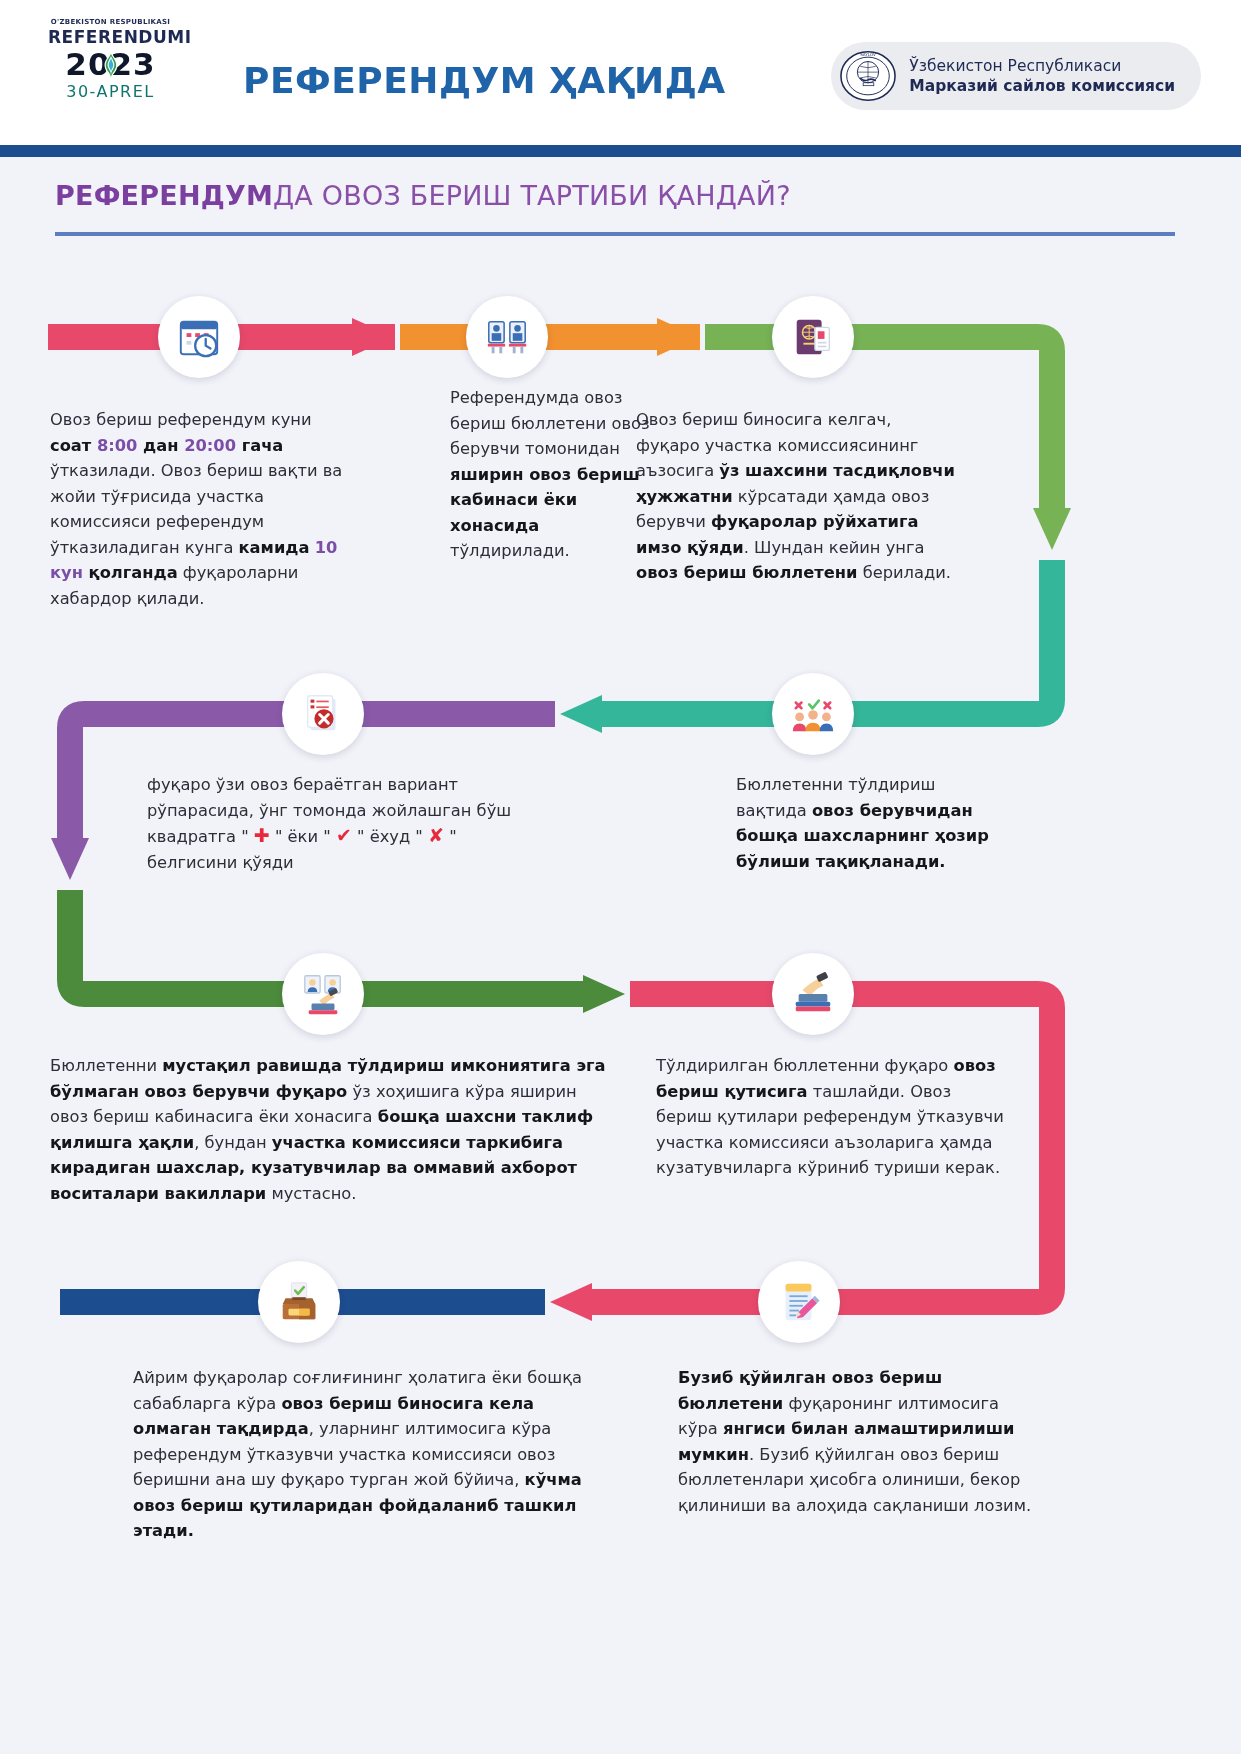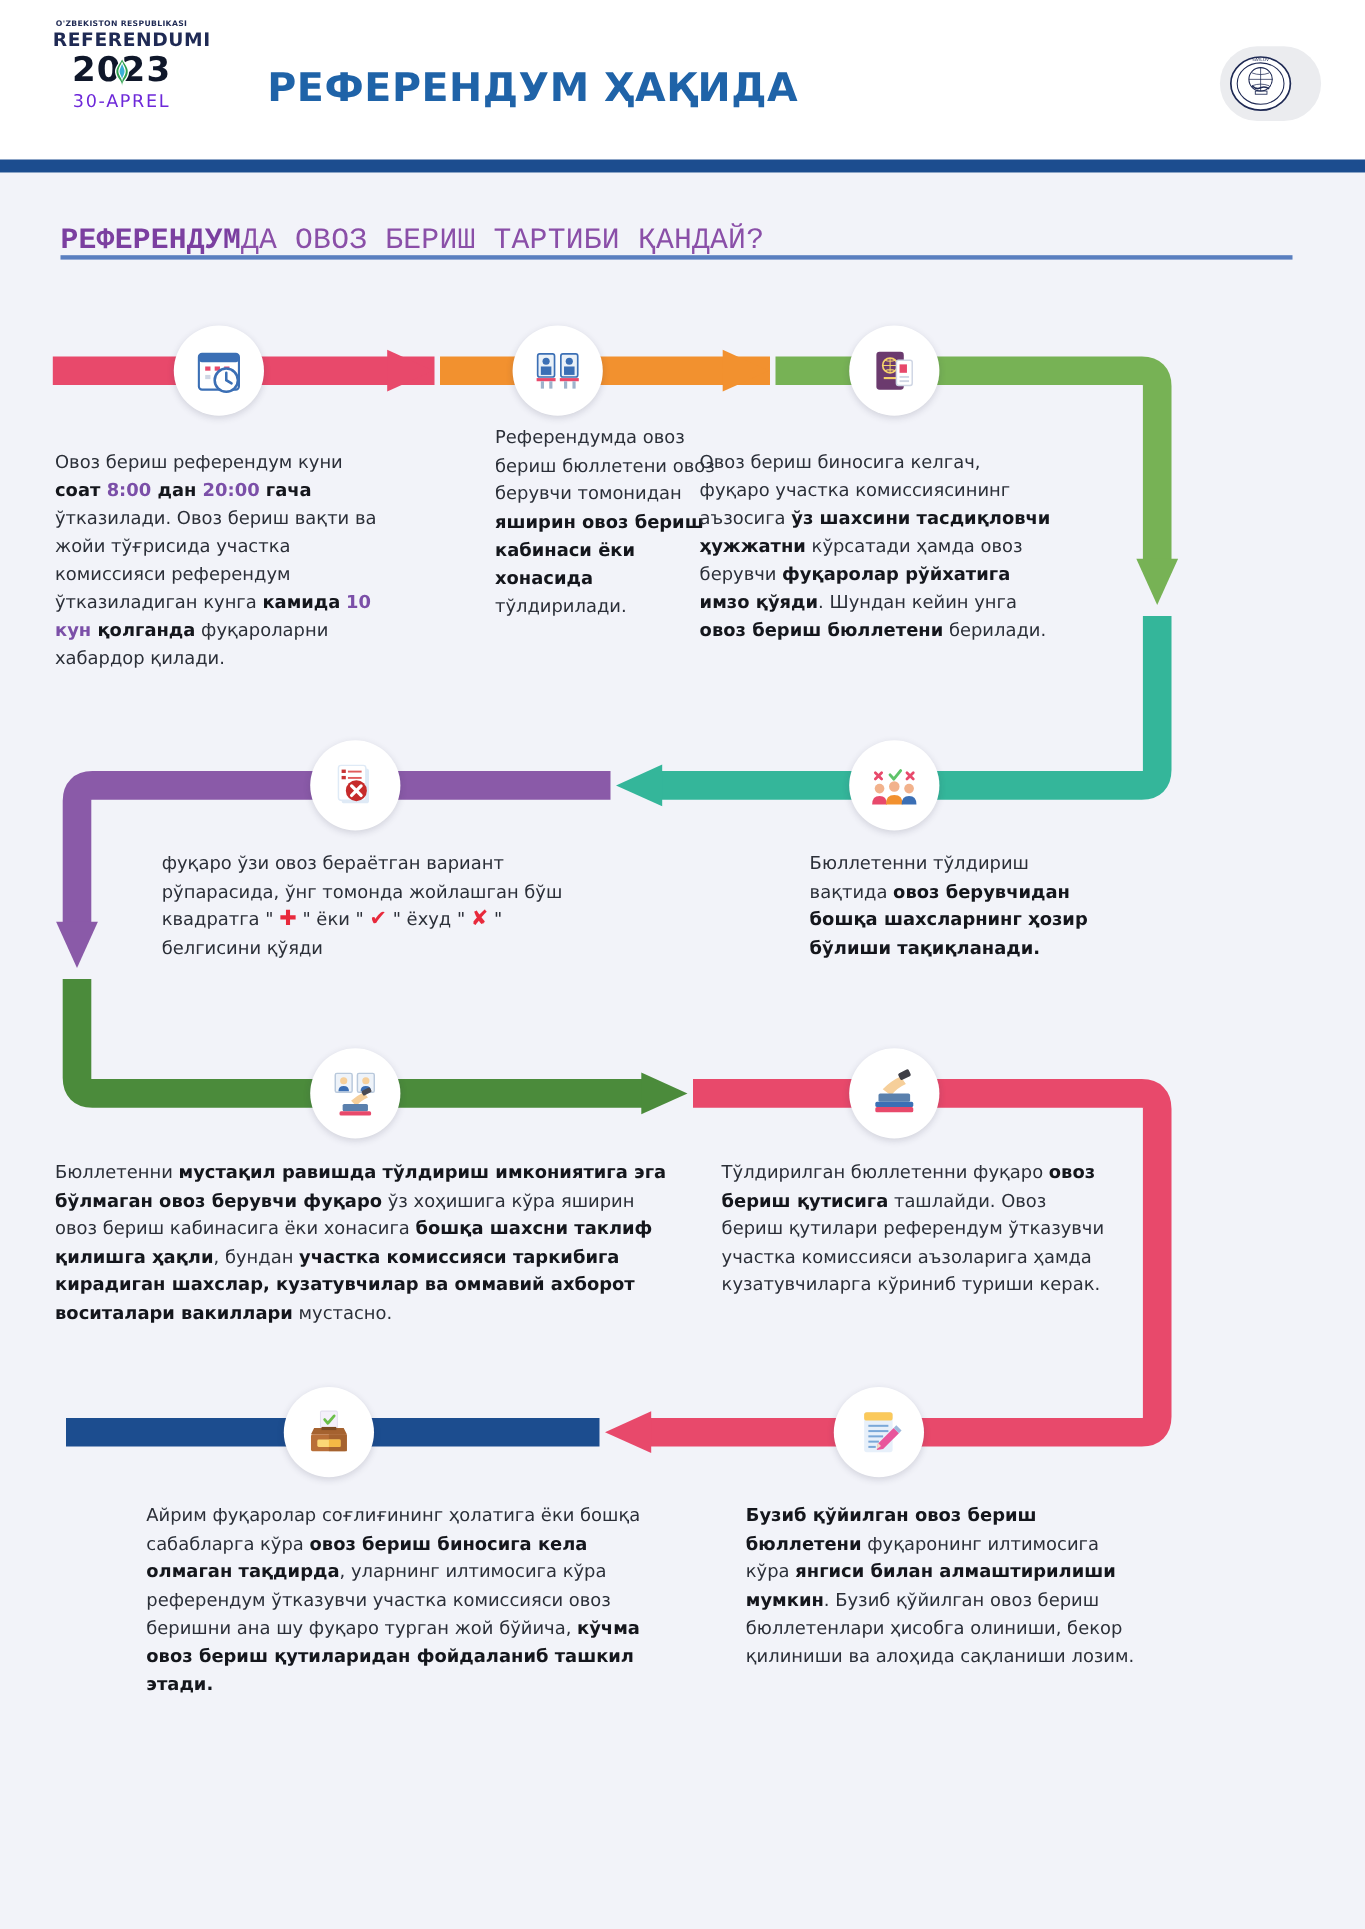--- a/index.html
+++ b/index.html
@@ -30,21 +30,21 @@
   }
   .logo-year {
     font-size:31px; font-weight:bold; letter-spacing:1px; color:#0f172a;
     line-height:34px; position:relative;
   }
   .logo-flame {
     position:absolute; left:50%; top:4px; width:22px; height:30px;
     transform:translateX(-11px);
   }
   .logo-date {
-    font-size:16px; letter-spacing:1.5px; color:#6d28d9; margin-top:1px;
+    font-size:16px; letter-spacing:1.5px; color:#0f766e; margin-top:1px;
   }
   .header-title {
     position:absolute; left:243px; top:60px;
     font-size:36px; font-weight:bold; color:#1f63a8; letter-spacing:.5px;
   }
   .cec-badge {
     position:absolute; right:40px; top:42px; height:68px;
     background:#ebecef; border-radius:34px;
     display:flex; align-items:center; padding:0 26px 0 8px; gap:12px;
   }
@@ -55,22 +55,22 @@
     position:absolute; left:0; top:145px; width:1241px; height:12px;
     background:#1c4d8f;
   }
 
   
   .panel {
     position:absolute; left:0; top:157px; width:1241px; height:1597px;
     background:#f2f3f9;
   }
   .sec-title {
-    position:absolute; left:55px; top:204px;
-    font-size:27px; color:#8a4fa8; letter-spacing:.2px;font-family:Liberation Mono, monospace;
+    position:absolute; left:55px; top:180px;
+    font-size:27px; color:#8a4fa8; letter-spacing:.2px;
   }
   .sec-title b { font-weight:bold; color:#7b3fa0; }
   .sec-rule {
     position:absolute; left:55px; top:232px; width:1120px; height:4px;
     background:#5a7fc0;
   }
 
   
   .flow { position:absolute; left:0; top:0; width:1241px; height:1754px; }
 
@@ -116,20 +116,24 @@
   <div class="cec-badge">
     <svg class="cec-seal" viewBox="0 0 60 60">
       <ellipse cx="30" cy="30" rx="28" ry="25" fill="#ffffff" stroke="#1f2a54" stroke-width="1.6"></ellipse>
       <ellipse cx="30" cy="30" rx="22" ry="19.5" fill="#ffffff" stroke="#1f2a54" stroke-width="1"></ellipse>
       <circle cx="30" cy="26" r="11" fill="none" stroke="#1f2a54" stroke-width="1"></circle>
       <path d="M19 26 h22 M30 15 v22 M22 20 q8 3 16 0 M22 32 q8 -3 16 0" stroke="#1f2a54" stroke-width=".7" fill="none"></path>
       <path d="M22 32 q4 4 8 2 q4 -2 8 1" stroke="#1f2a54" stroke-width="1.6" fill="none"></path>
       <rect x="25" y="37" width="11" height="3" fill="none" stroke="#1f2a54" stroke-width=".8"></rect>
       <text x="30" y="9" font-size="4.2" fill="#1f2a54" text-anchor="middle" font-family="DejaVu Sans, sans-serif">SAYLOV</text>
     </svg>
+    <div>
+      <div class="cec-text-1">Ўзбекистон Республикаси</div>
+      <div class="cec-text-2">Марказий сайлов комиссияси</div>
+    </div>
   </div>
 </div>
 <div class="header-rule"></div>
 
 <div class="panel"></div>
 
 <div class="sec-title">
   <b>РЕФЕРЕНДУМ</b><span>ДА ОВОЗ БЕРИШ ТАРТИБИ ҚАНДАЙ?</span>
 </div>
 <div class="sec-rule"></div>

